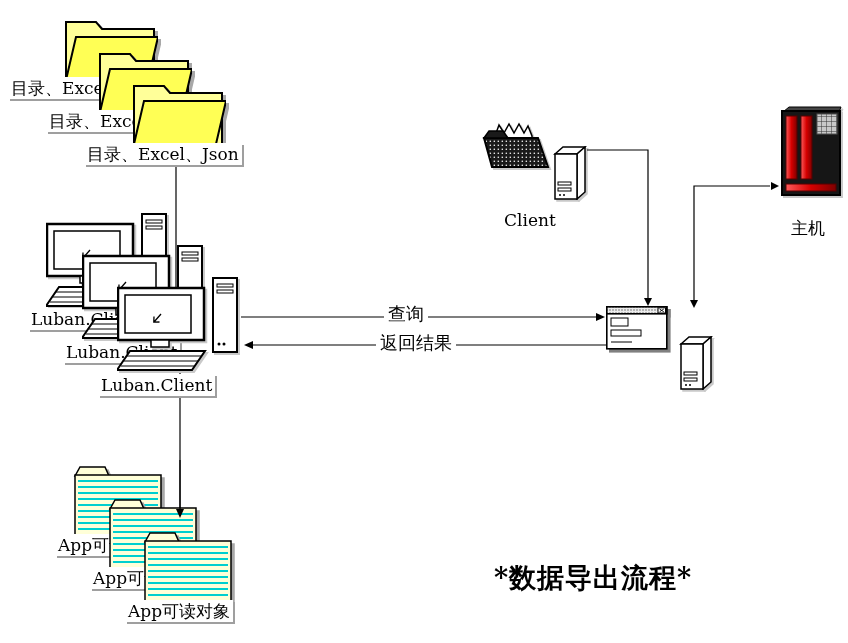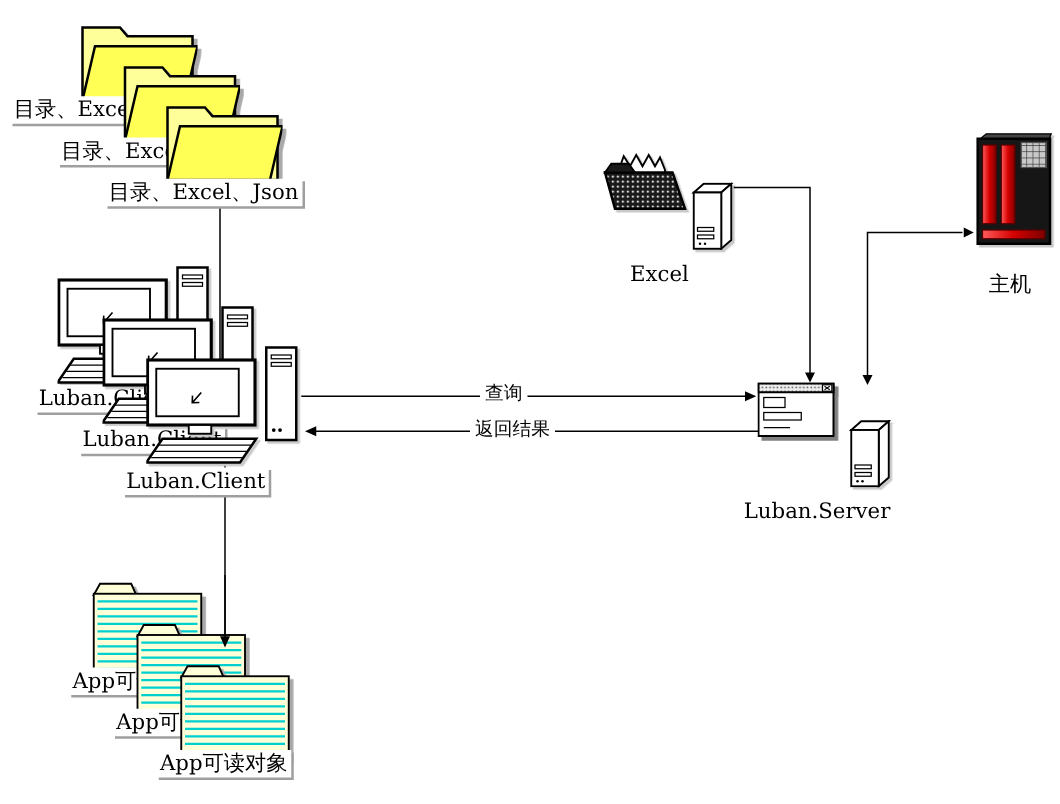--- a/index.html
+++ b/index.html
@@ -4,21 +4,21 @@
 <style>
 *{margin:0;padding:0;box-sizing:border-box}
 body{background:#fff}
 #canvas{position:relative;width:848px;height:643px;background:#fff;overflow:hidden;
   font-family:"DejaVu Serif","Liberation Serif",serif;color:#000}
 .lines{position:absolute;left:0;top:0;pointer-events:none}
 svg.icon{position:absolute;overflow:visible}
 .lbl{position:absolute;font-size:17px;line-height:22px;white-space:nowrap;background:#fff;
   padding:0 3px;box-shadow:2px 2px 0 #9f9f9f}
 .plain{position:absolute;font-size:17px;line-height:22px;white-space:nowrap}
-.edge-lbl{position:absolute;font-size:15px;line-height:22px;white-space:nowrap;background:#fff;padding:0 4px}
+.edge-lbl{position:absolute;font-size:18px;line-height:22px;white-space:nowrap;background:#fff;padding:0 4px}
 .title{position:absolute;font-size:27px;font-weight:bold;letter-spacing:1px;white-space:nowrap}
 .sh-lite{filter:drop-shadow(2px 2px 0 #c9c9c9)}
 .sh-mid{filter:drop-shadow(3px 3px 0 #a8a8a8)}
 .sh-dark{filter:drop-shadow(3px 3px 0 #808080)}
 </style>
 </head>
 <body>
 
 <svg width="0" height="0" style="position:absolute" aria-hidden="true">
   <defs>
@@ -160,34 +160,33 @@
       <use href="#sym-doc"></use>
     </svg>
   <div class="lbl" style="left:125px;top:600px">App可读对象</div>
 
   <svg class="icon sh-lite" style="left:481px;top:112px" width="72" height="58">
       <use href="#sym-openfolder"></use>
     </svg>
   <svg class="icon sh-lite" style="left:552px;top:146px" width="36" height="54">
       <use href="#sym-tower"></use>
     </svg>
-  <div class="plain" style="left:504px;top:209px">Excel</div>
+  <div class="plain" style="left:504px;top:209px">Client</div>
 
   <svg class="icon sh-lite" style="left:781px;top:106px" width="62" height="92">
       <use href="#sym-host"></use>
     </svg>
   <div class="plain" style="left:791px;top:217px">主机</div>
 
   <svg class="icon sh-dark" style="left:606px;top:306px" width="64" height="46">
       <use href="#sym-window"></use>
     </svg>
   <svg class="icon sh-lite" style="left:678px;top:336px" width="36" height="54">
       <use href="#sym-tower"></use>
     </svg>
-  <div class="plain" style="left:595px;top:398px">Luban.Server</div>
 
   <svg class="lines" width="848" height="643">
     <g stroke="#000" stroke-width="1.2" fill="none">
       <line x1="241" y1="317" x2="598" y2="317"></line>
       <line x1="607" y1="345" x2="251" y2="345"></line>
       <polyline points="587,150 648,150 648,299"></polyline>
       <polyline points="694,300 694,186 770,186"></polyline>
       <line x1="180" y1="460" x2="180" y2="510"></line>
     </g>
     <g fill="#000" stroke="none">
@@ -196,14 +195,15 @@
       <polygon points="648,306 644,298 652,298"></polygon>
       <polygon points="694,308 690,300 698,300"></polygon>
       <polygon points="779,186 771,182 771,190"></polygon>
       <polygon points="180,518 176,509 184,509"></polygon>
     </g>
   </svg>
 
   <div class="edge-lbl" style="left:384px;top:303px">查询</div>
   <div class="edge-lbl" style="left:376px;top:332px">返回结果</div>
 
+  <div class="title" style="left:494px;top:560px">*数据导出流程*</div>
 
 </div>
 
 </body></html>

